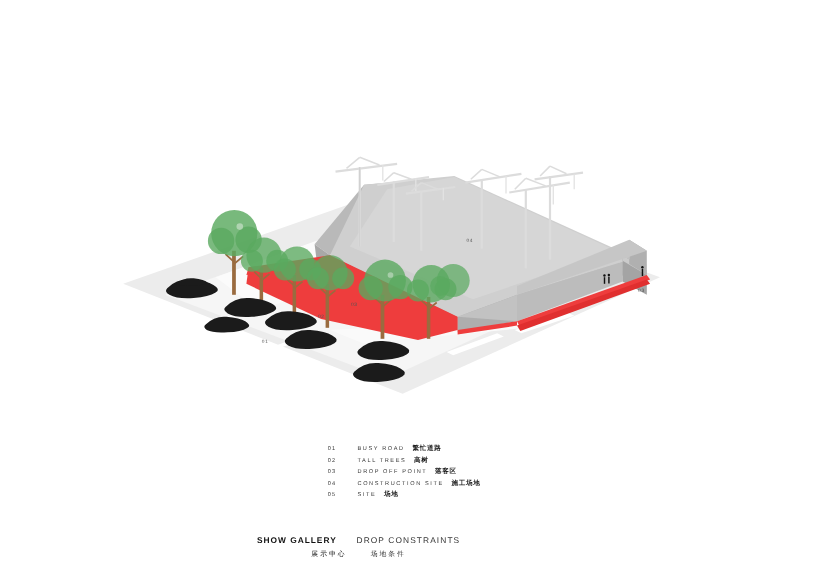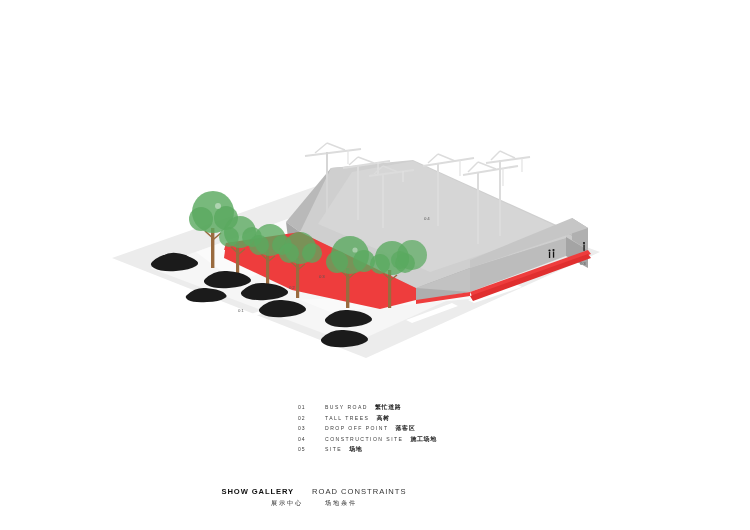--- a/index.html
+++ b/index.html
@@ -55,20 +55,21 @@
     letter-spacing: 0.6px;
     color: #1c1c1c;
     font-weight: bold;
   }
   .footer {
     position: absolute;
     left: 0;
     top: 487px;
     width: 628px;
     text-align: center;
+    padding-left: 12px;
   }
   .footer-line1 {
     display: flex;
     justify-content: center;
     align-items: baseline;
     gap: 18px;
   }
   .footer-line2 {
     display: flex;
     justify-content: center;
@@ -340,21 +341,21 @@
     <div class="legend-row">
       <span class="legend-num">05</span>
       <span class="legend-en">SITE</span>
       <span class="legend-cn">场地</span>
     </div>
   </div>
 
   <div class="footer">
     <div class="footer-line1">
       <span class="f-bold">SHOW GALLERY</span>
-      <span class="f-reg">ROAD CONSTRAINTS</span>
+      <span class="f-reg">DROP CONSTRAINTS</span>
     </div>
     <div class="footer-line2">
       <span class="f-cn-bold">展示中心</span>
       <span class="f-cn-reg">场地条件</span>
     </div>
   </div>
 
 </div>
 
 </body></html>

